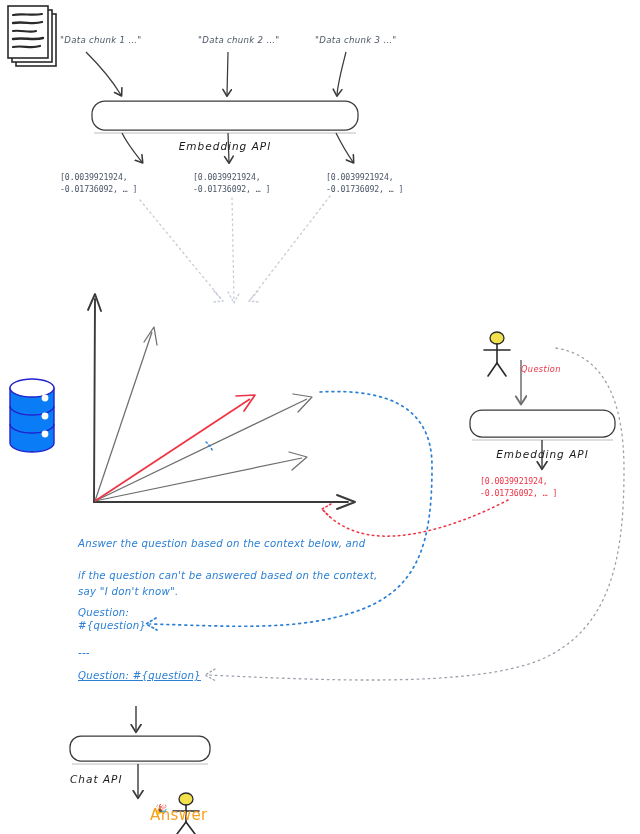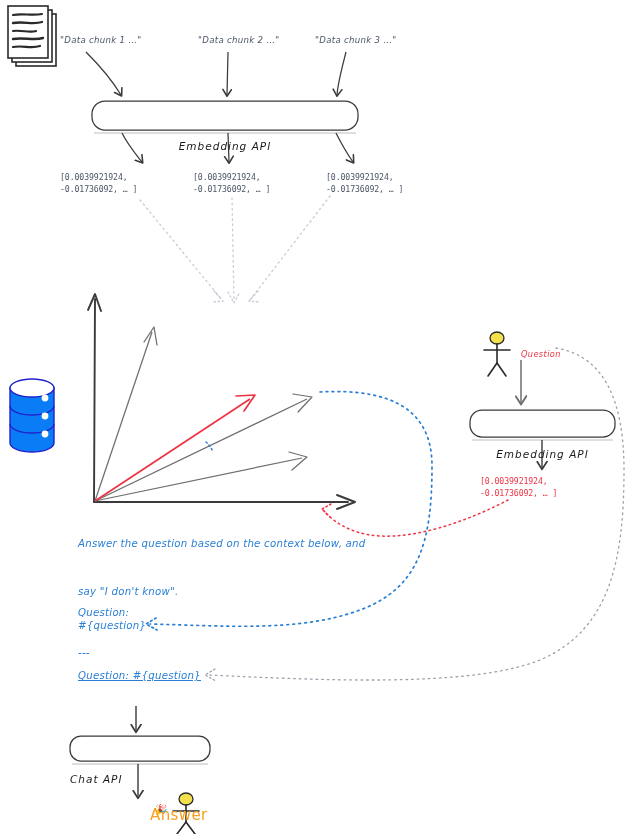--- a/index.html
+++ b/index.html
@@ -257,28 +257,29 @@
 
   <div class="lbl vec-label" style="left:60px; top:172px;"><span>[0.0039921924,</span>
 <span>-0.01736092, … ]</span></div>
 
   <div class="lbl vec-label" style="left:193px; top:172px;"><span>[0.0039921924,</span>
 <span>-0.01736092, … ]</span></div>
 
   <div class="lbl vec-label" style="left:326px; top:172px;"><span>[0.0039921924,</span>
 <span>-0.01736092, … ]</span></div>
 
-  <div class="lbl question-label" style="left:521px; top:349px;">Question</div>
+  <div class="lbl question-label" style="left:521px; top:364px;">Question</div>
 
   <div class="lbl box-text" style="left:470px; top:417px; width:145px; text-align:center;">Embedding API</div>
 
   <div class="lbl vec-label-red" style="left:480px; top:476px;"><span>[0.0039921924,</span>
 <span>-0.01736092, … ]</span></div>
 
   <div class="lbl prompt-text" style="left:78px; top:536px;">Answer the question based on the context below, and</div>
+  <div class="lbl prompt-text" style="left:78px; top:568px;">if the question can't be answered based on the context,</div>
   <div class="lbl prompt-text" style="left:78px; top:584px;">say "I don't know".</div>
   <div class="lbl prompt-text" style="left:78px; top:605px;">Question:</div>
   <div class="lbl prompt-text" style="left:78px; top:618px;">#{question}</div>
   <div class="lbl prompt-text" style="left:78px; top:645px;">---</div>
   <div class="lbl prompt-text" style="left:78px; top:668px;text-decoration:underline;">Question: #{question}</div>
 
   <div class="lbl box-text" style="left:70px; top:742px; width:140px; text-align:left;">Chat API</div>
 
   <div class="lbl answer-label" style="left:118px; top:806px;">Answer</div>
   <div class="lbl" style="left:155px; top:804px; font-size:10px;">🎉</div>

